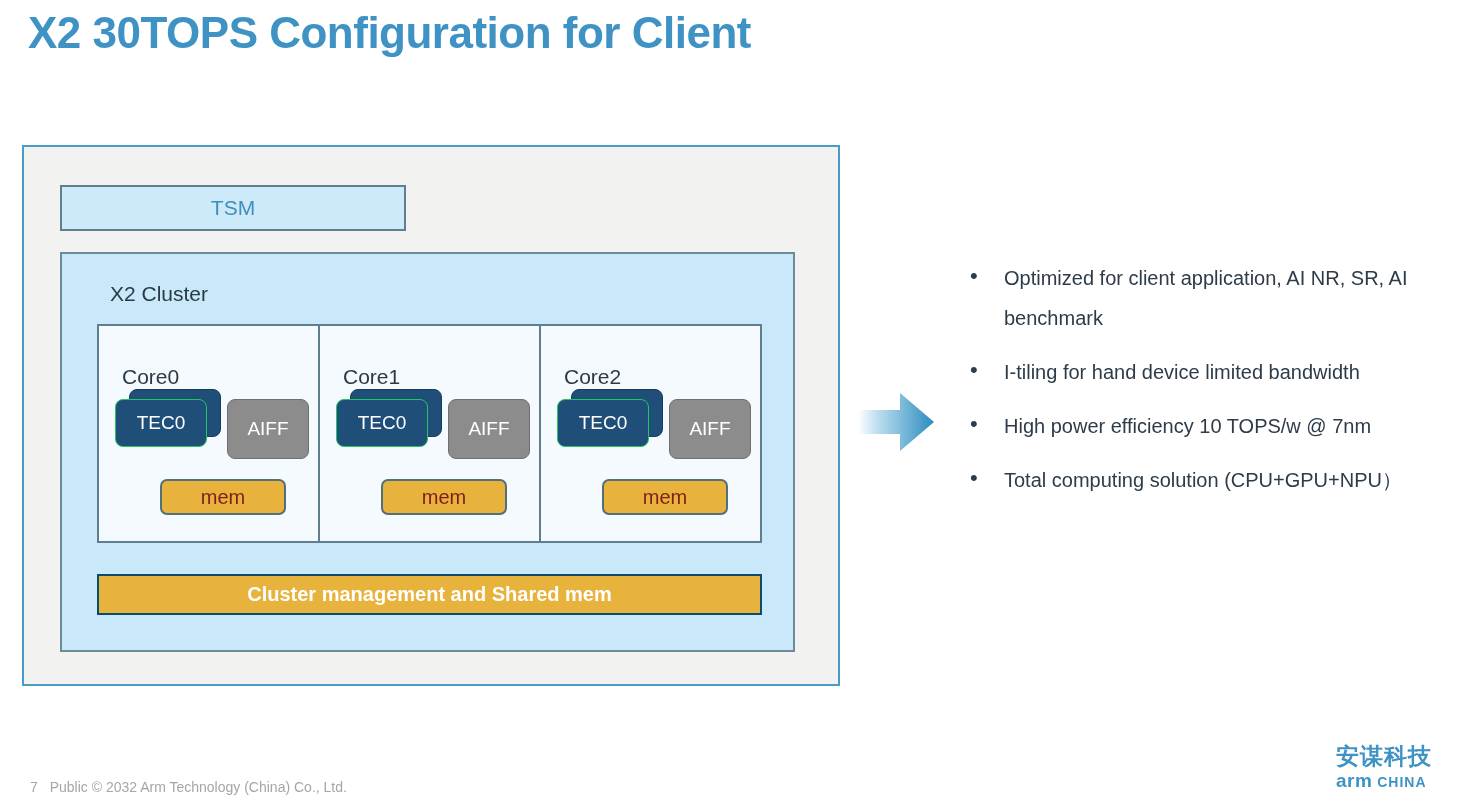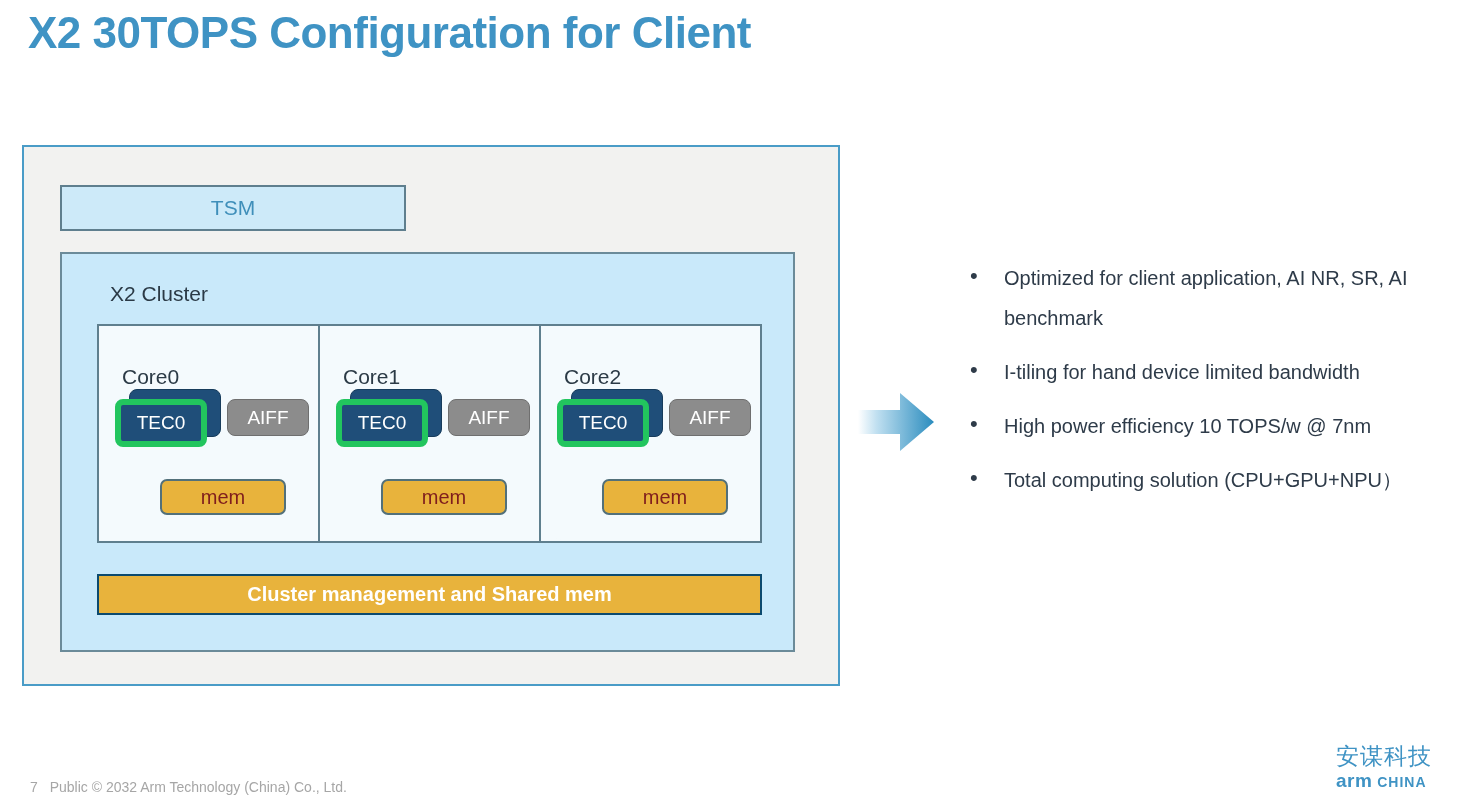--- a/index.html
+++ b/index.html
@@ -127,37 +127,37 @@
     border-radius: 8px;
     box-sizing: border-box;
   }
   .tec-front {
     position: absolute;
     left: 0px;
     top: 10px;
     width: 92px;
     height: 48px;
     background: #1f4e79;
-    border: 6px solid #22c55e;
+    border: 1px solid #22c55e;
     border-radius: 8px;
     box-sizing: border-box;
     display: flex;
     align-items: center;
     justify-content: center;
     color: #ffffff;
     font-size: 19px;
   }
 
   
   .aiff-box {
     position: absolute;
     left: 128px;
     top: 73px;
     width: 82px;
-    height: 37px;
+    height: 60px;
     background: #8c8c8c;
     border: 1px solid #6f6f6f;
     border-radius: 8px;
     box-sizing: border-box;
     display: flex;
     align-items: center;
     justify-content: center;
     color: #ffffff;
     font-size: 19px;
   }
@@ -250,21 +250,21 @@
   
   #brand-logo {
     position: absolute;
     right: 38px;
     bottom: 18px;
     text-align: left;
     line-height: 1;
   }
   #brand-logo .cn {
     font-size: 23px;
-    font-weight: normal;
+    font-weight: bold;
     color: #3f93c4;
     letter-spacing: 1px;
     display: block;
   }
   #brand-logo .en {
     font-size: 19px;
     font-weight: bold;
     color: #3f93c4;
     letter-spacing: 0.5px;
     display: block;

